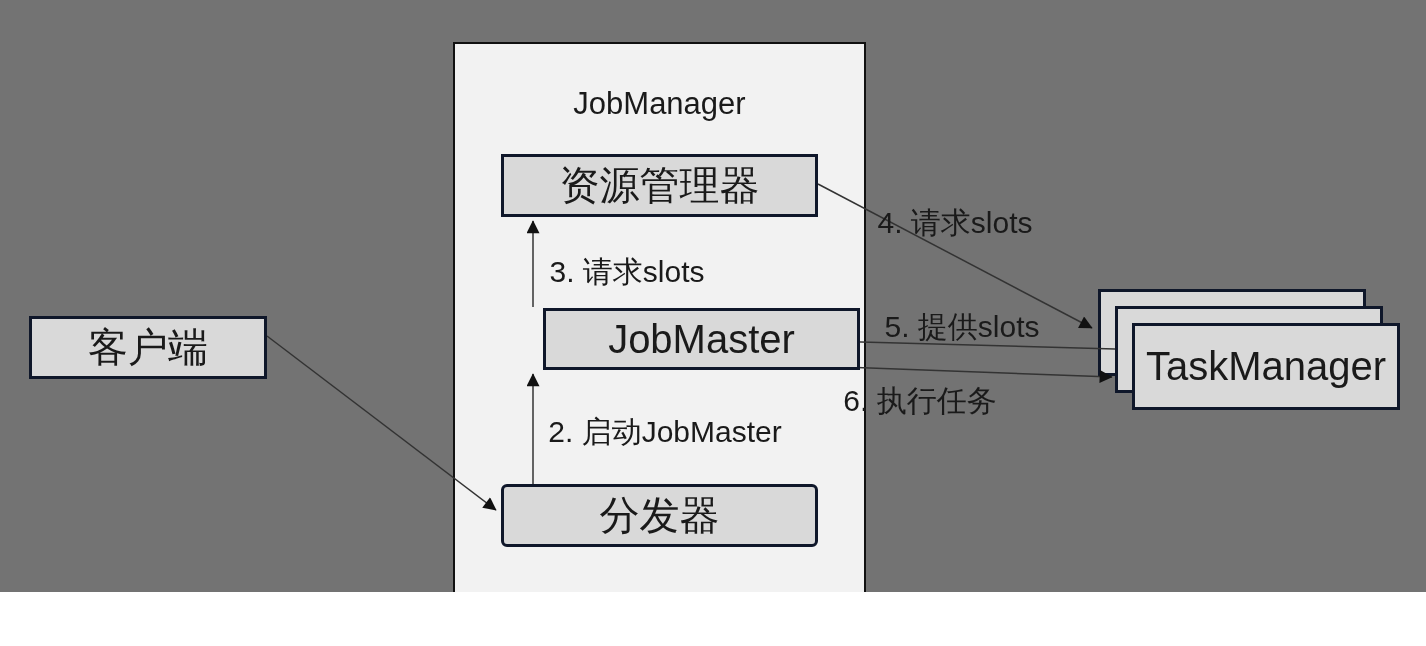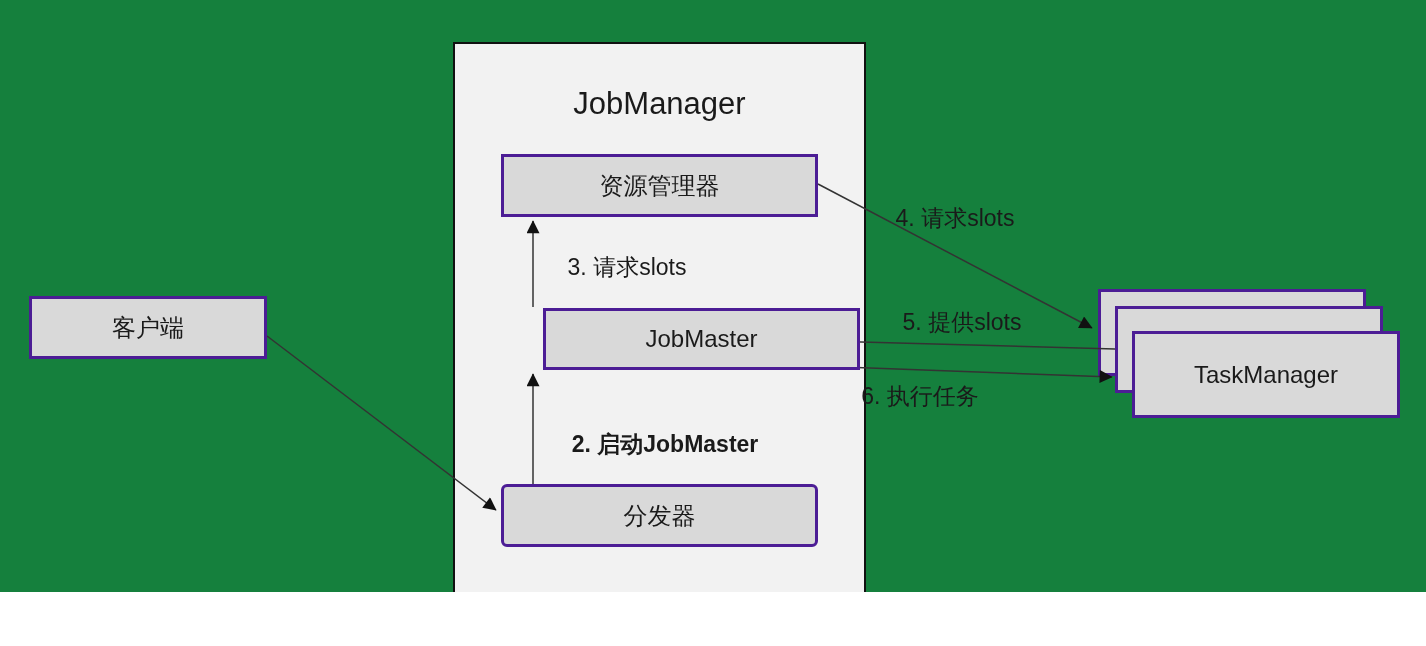--- a/index.html
+++ b/index.html
@@ -1,20 +1,20 @@
 <!DOCTYPE html>
 <html><head>
 <meta charset="utf-8">
 <style>
   html, body { margin: 0; padding: 0; background: #ffffff; }
   .canvas {
     position: relative;
     width: 1426px;
     height: 592px;
-    background: #15803d;
+    background: #737373;
     font-family: "Liberation Sans", sans-serif;
     color: #1a1a1a;
     overflow: hidden;
   }
   .container-box {
     position: absolute;
     left: 453px; top: 42px;
     width: 413px; height: 570px;
     background: #f2f2f2;
     border: 2px solid #111111;
@@ -25,53 +25,53 @@
     position: absolute;
     left: 453px; top: 86px;
     width: 413px;
     text-align: center;
     font-size: 31px;
     z-index: 4;
   }
   .node {
     position: absolute;
     background: #d9d9d9;
-    border: 3px solid #4c1d95;
+    border: 3px solid #0f172a;
     box-sizing: border-box;
     display: flex;
     align-items: center;
     justify-content: center;
-    font-size: 24px;
+    font-size: 40px;
     z-index: 3;
   }
   .node-resource-manager { left: 501px; top: 154px; width: 317px; height: 63px; }
   .node-job-master       { left: 501px; top: 308px; width: 317px; height: 62px; margin-left: 42px; }
   .node-dispatcher       { left: 501px; top: 484px; width: 317px; height: 63px; border-radius: 6px; }
-  .node-client           { left: 29px;  top: 296px; width: 238px; height: 63px; }
+  .node-client           { left: 29px;  top: 316px; width: 238px; height: 63px; }
   .tm { z-index: 1; }
   .tm-back   { left: 1098px; top: 289px; width: 268px; height: 87px; }
   .tm-middle { left: 1115px; top: 306px; width: 268px; height: 87px; }
-  .tm-front  { left: 1132px; top: 323px; width: 268px; height: 87px; z-index: 2; margin-top: 8px; }
+  .tm-front  { left: 1132px; top: 323px; width: 268px; height: 87px; z-index: 2; }
   .edges-svg {
     position: absolute;
     left: 0; top: 0;
     width: 1426px; height: 646px;
     z-index: 2;
     pointer-events: none;
   }
   .edges-svg line { stroke: #333333; stroke-width: 1.5; }
   .edge-label {
     position: absolute;
     transform: translateX(-50%);
     white-space: nowrap;
-    font-size: 23px;
+    font-size: 30px;
     z-index: 4;
   }
   .el-1 { left: 306px; top: 423px; }
-  .el-2 { left: 665px; top: 429px; font-weight: bold; }
+  .el-2 { left: 665px; top: 412px; }
   .el-3 { left: 627px; top: 252px; }
   .el-4 { left: 955px; top: 203px; }
   .el-5 { left: 942px; top: 307px; margin-left: 20px; }
   .el-6 { left: 920px; top: 381px; }
 </style>
 </head>
 <body>
 
 <div class="canvas">
 

